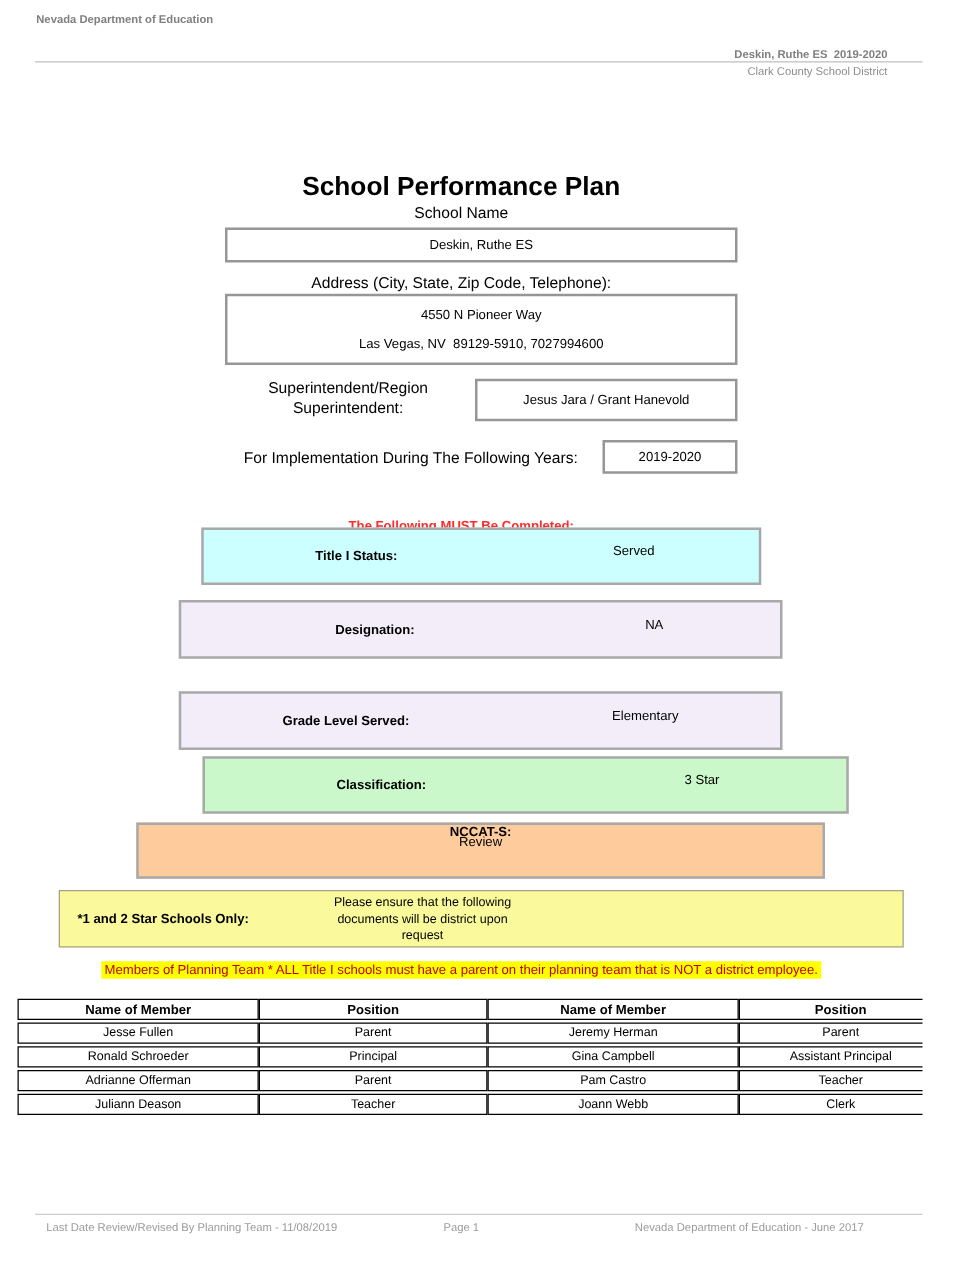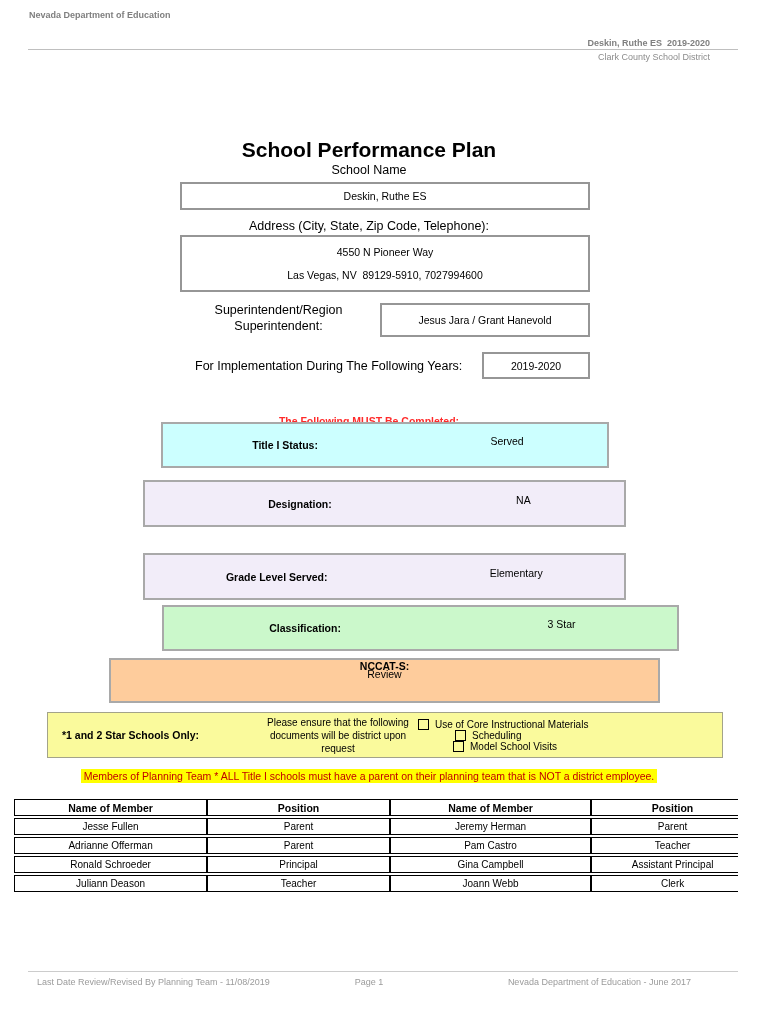--- a/index.html
+++ b/index.html
@@ -130,34 +130,20 @@
         <div class="status-value">Review</div>
       </div>
     </div>
 
   <div class="star-box">
     <div class="star-label">*1 and 2 Star Schools Only:</div>
     <div class="star-note">
       <div>Please ensure that the following</div>
       <div>documents will be district upon request</div>
     </div>
-    <span>
-        <span class="cb-item">
-          <span class="cb"></span>
-          <span>Use of Core Instructional Materials</span>
-        </span>
-        <span class="cb-item">
-          <span class="cb"></span>
-          <span>Scheduling</span>
-        </span>
-        <span class="cb-item">
-          <span class="cb"></span>
-          <span>Model School Visits</span>
-        </span>
-      </span>
   </div>
 
   <div class="notice-line">
     <span>Members of Planning Team * ALL Title I schools must have a parent on their planning team that is NOT a district employee.</span>
   </div>
 
   <table class="members">
     <colgroup>
         <col class="col-a">
         <col class="col-b">
@@ -173,30 +159,30 @@
         </tr>
       </thead>
     <tbody>
         <tr>
           <td>Jesse Fullen</td>
           <td>Parent</td>
           <td>Jeremy Herman</td>
           <td>Parent</td>
         </tr>
         <tr>
+          <td>Ronald Schroeder</td>
+          <td>Principal</td>
+          <td>Gina Campbell</td>
+          <td>Assistant Principal</td>
+        </tr>
+        <tr>
           <td>Adrianne Offerman</td>
           <td>Parent</td>
           <td>Pam Castro</td>
           <td>Teacher</td>
-        </tr>
-        <tr>
-          <td>Ronald Schroeder</td>
-          <td>Principal</td>
-          <td>Gina Campbell</td>
-          <td>Assistant Principal</td>
         </tr>
         <tr>
           <td>Juliann Deason</td>
           <td>Teacher</td>
           <td>Joann Webb</td>
           <td>Clerk</td>
         </tr>
       </tbody>
   </table>
 

